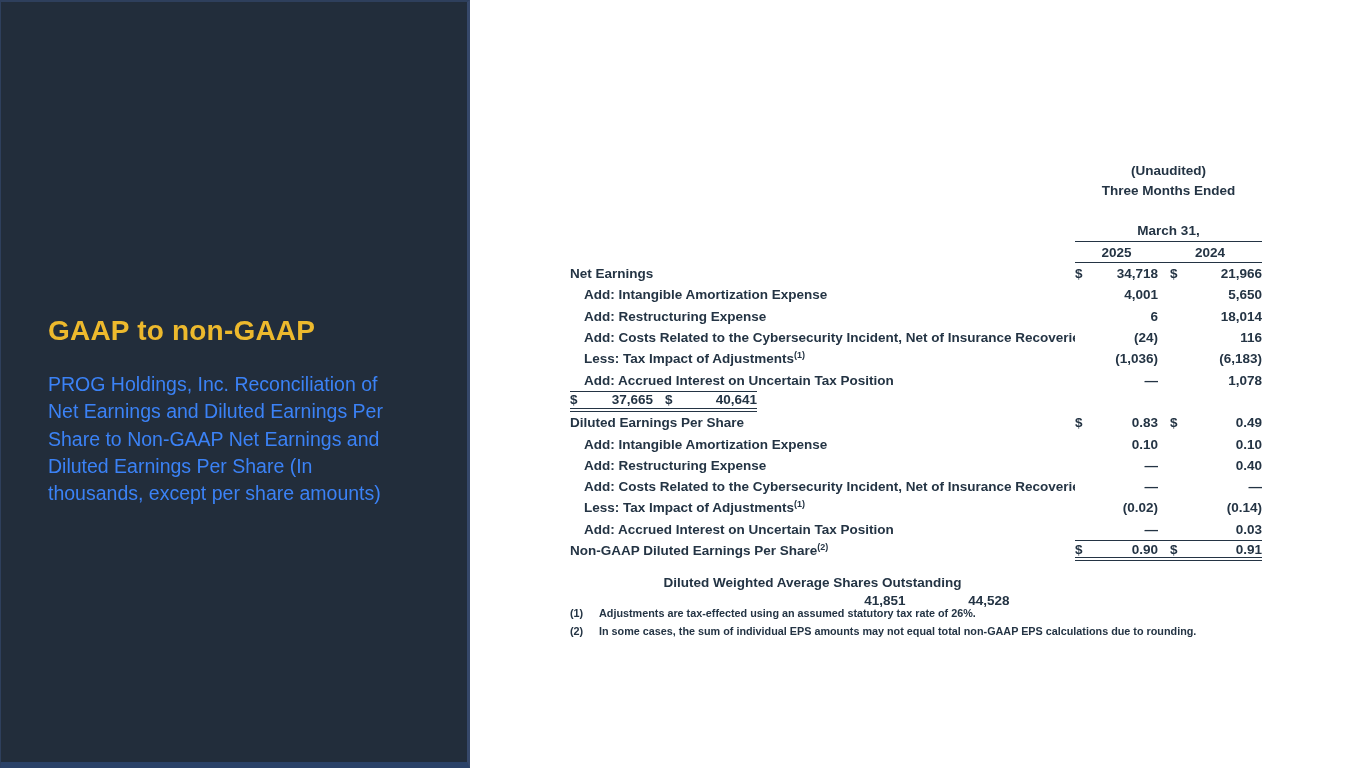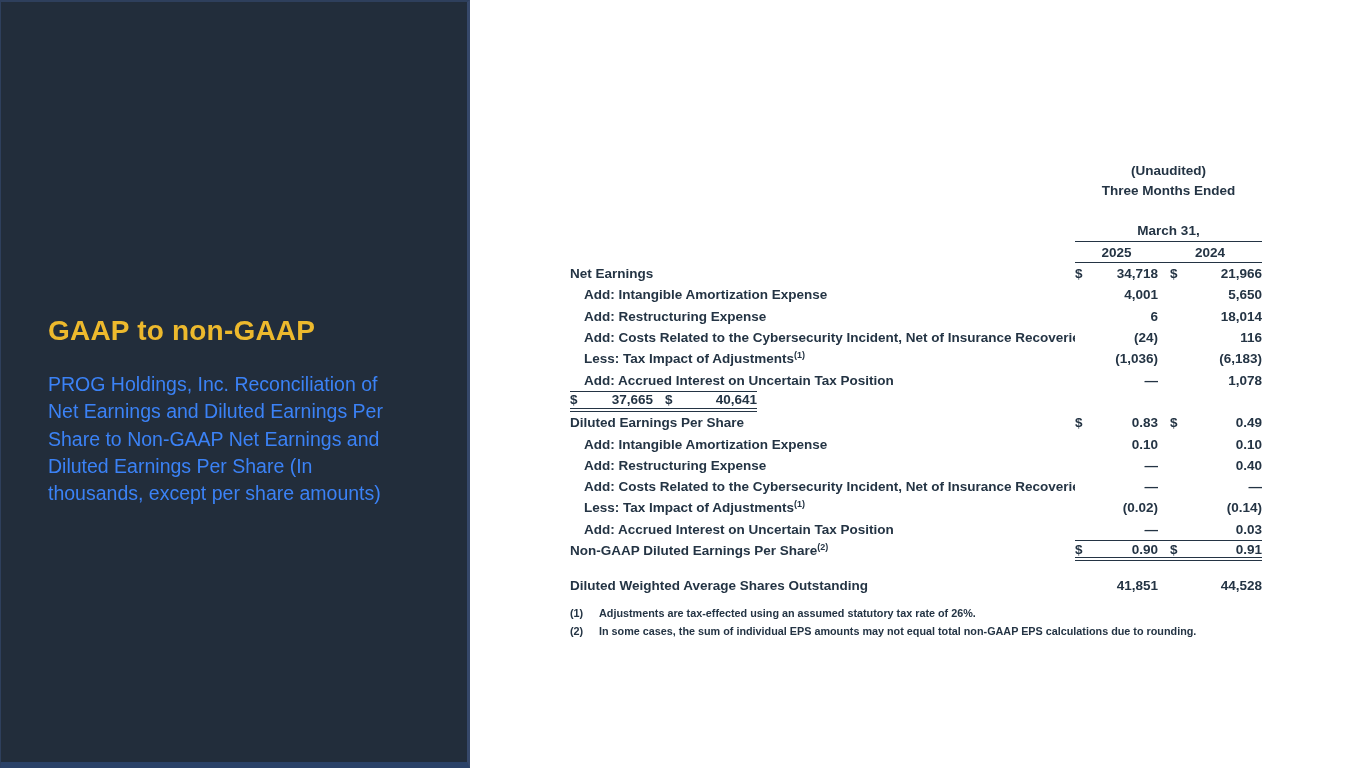--- a/index.html
+++ b/index.html
@@ -78,21 +78,21 @@
     align-items: center;
     height: 100%;
   }
   .dcell { text-align: left; }
   .dcell2 { text-align: left; padding-left: 12px; }
   .vcell { text-align: right; }
   .total .vregion {
     border-top: 1.5px solid #243444;
     border-bottom: 4px double #243444;
   }
-  .shares-row { margin-top: 14px; }
+  .shares-row { margin-top: 14px; flex-direction: column; }
 
   
   .footnotes { margin-top: 9px; }
   .footnote {
     display: grid;
     grid-template-columns: 29px 1fr;
     font-size: 10.8px;
     font-weight: 600;
     line-height: 17.5px;
     color: #243444;

